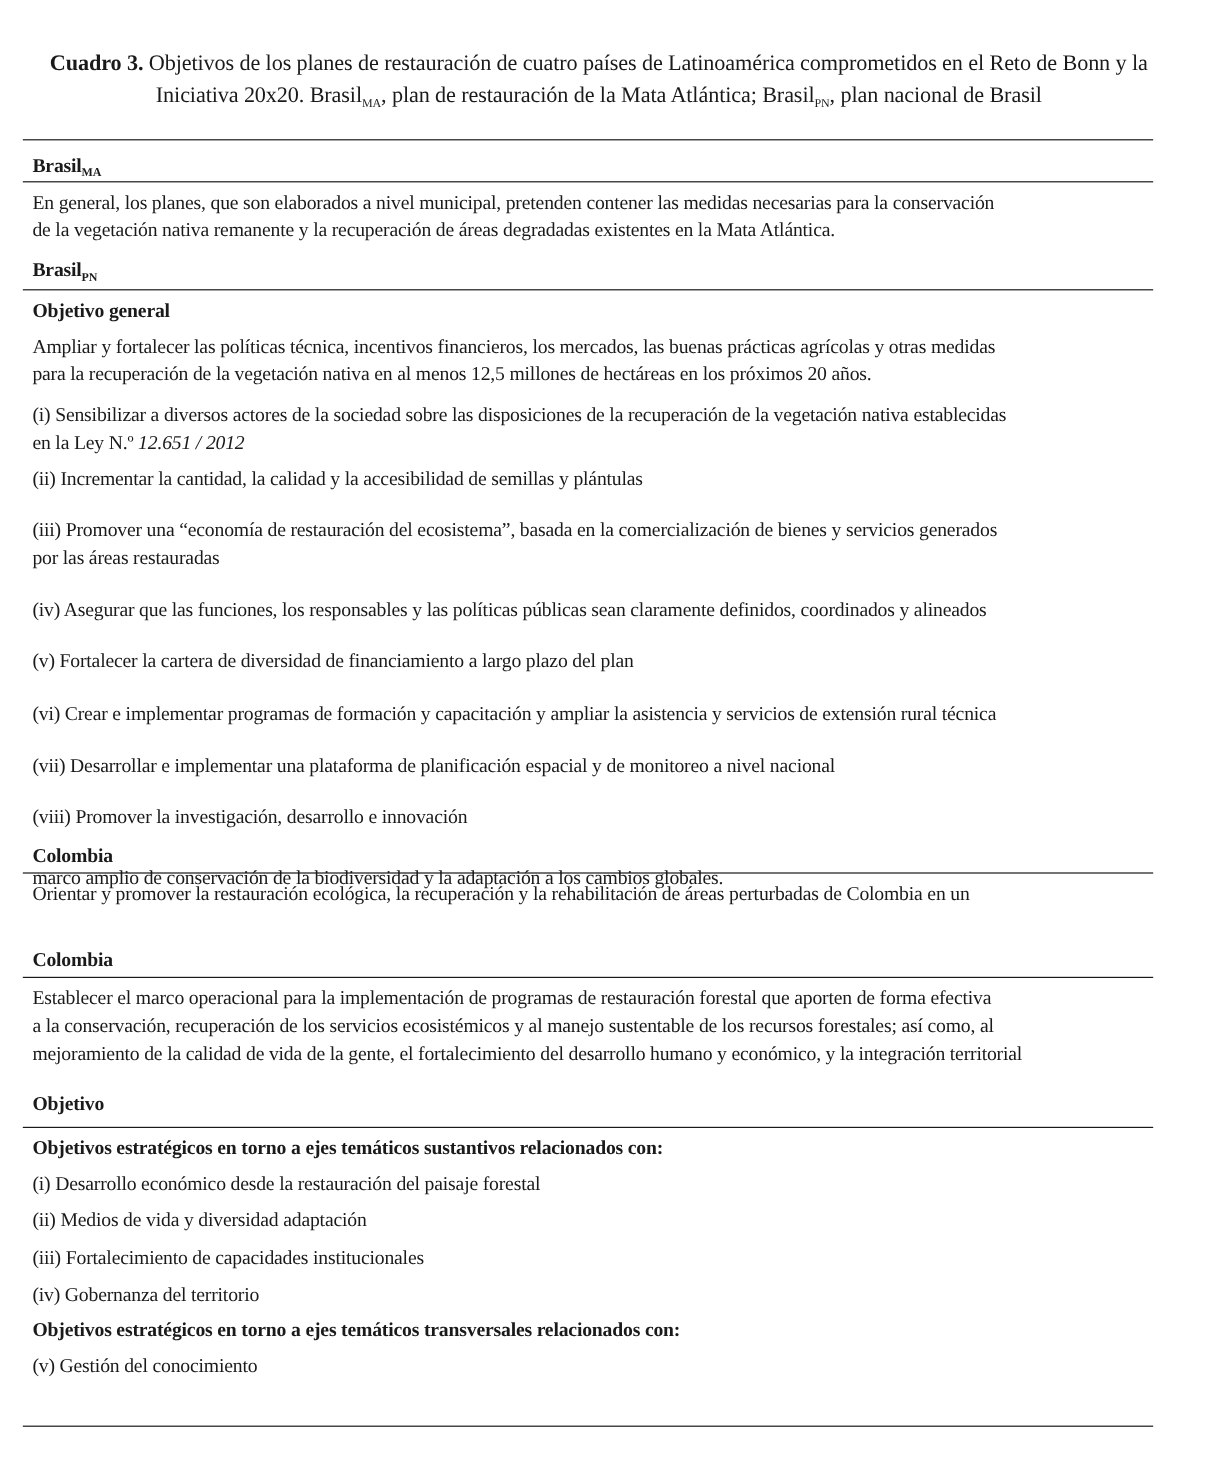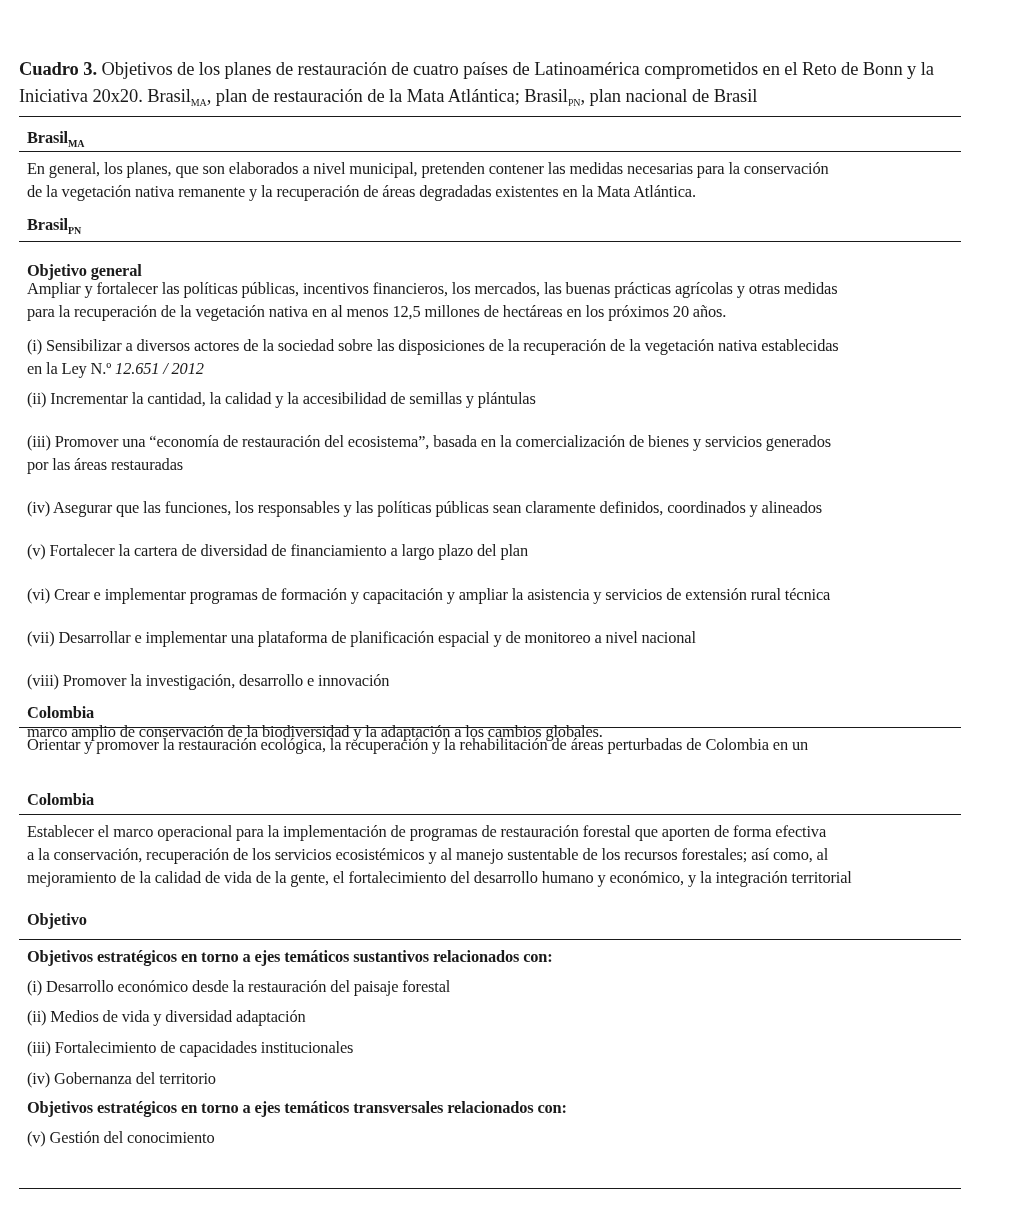--- a/index.html
+++ b/index.html
@@ -1,19 +1,19 @@
 <!DOCTYPE html>
 <html><head>
 <meta charset="utf-8">
 <style>
   html, body { margin: 0; padding: 0; background: #ffffff; }
   body { width: 1015px; height: 1232px; position: relative; overflow: hidden;
          font-family: "Liberation Serif", "DejaVu Serif", serif; color: #1a1a1a; }
-  .caption { position: absolute; left: 19px; top: 56px; width: 960px;
-             font-size: 18.5px; line-height: 27px; letter-spacing: -0.1px; }
+  .caption { position: absolute; left: 19px; top: 40px; width: 960px;
+             font-size: 18.5px; line-height: 27px; letter-spacing: -0.1px; text-align: center; }
   .caption b { font-weight: bold; }
   sub { font-size: 10px; vertical-align: -4px; line-height: 0; }
   .rule { position: absolute; left: 19px; width: 942px; height: 0; border-top: 1.6px solid #1a1a1a; }
   .t { position: absolute; left: 27px; width: 930px; font-size: 16.4px; line-height: 23px; white-space: nowrap; letter-spacing: -0.15px; }
   .h { font-weight: bold; }
   i { }
 </style>
 </head>
 <body>
 
@@ -23,22 +23,22 @@
 
 <div class="rule" style="top:116px"></div>
 
 <div class="t h" style="top:126px"><span>Brasil</span><sub>MA</sub></div>
 <div class="rule" style="top:151px"></div>
 <div class="t" style="top:157px">En general, los planes, que son elaborados a nivel municipal, pretenden contener las medidas necesarias para la conservación</div>
 <div class="t" style="top:180px">de la vegetación nativa remanente y la recuperación de áreas degradadas existentes en la Mata Atlántica.</div>
 
 <div class="t h" style="top:213px"><span>Brasil</span><sub>PN</sub></div>
 <div class="rule" style="top:241px"></div>
-<div class="t h" style="top:259px">Objetivo general</div>
-<div class="t" style="top:277px">Ampliar y fortalecer las políticas públicas, incentivos financieros, los mercados, las buenas prácticas agrícolas y otras medidas</div>
+<div class="t h" style="top:247px">Objetivo general</div>
+<div class="t" style="top:277px">Ampliar y fortalecer las políticas técnica, incentivos financieros, los mercados, las buenas prácticas agrícolas y otras medidas</div>
 <div class="t" style="top:300px">para la recuperación de la vegetación nativa en al menos 12,5 millones de hectáreas en los próximos 20 años.</div>
 <div class="t" style="top:334px">(i) Sensibilizar a diversos actores de la sociedad sobre las disposiciones de la recuperación de la vegetación nativa establecidas</div>
 <div class="t" style="top:357px"><span>en la Ley N.º </span><i>12.651 / 2012</i></div>
 <div class="t" style="top:387px">(ii) Incrementar la cantidad, la calidad y la accesibilidad de semillas y plántulas</div>
 <div class="t" style="top:430px">(iii) Promover una “economía de restauración del ecosistema”, basada en la comercialización de bienes y servicios generados</div>
 <div class="t" style="top:453px">por las áreas restauradas</div>
 <div class="t" style="top:496px">(iv) Asegurar que las funciones, los responsables y las políticas públicas sean claramente definidos, coordinados y alineados</div>
 <div class="t" style="top:539px">(v) Fortalecer la cartera de diversidad de financiamiento a largo plazo del plan</div>
 <div class="t" style="top:583px">(vi) Crear e implementar programas de formación y capacitación y ampliar la asistencia y servicios de extensión rural técnica</div>
 <div class="t" style="top:626px">(vii) Desarrollar e implementar una plataforma de planificación espacial y de monitoreo a nivel nacional</div>

